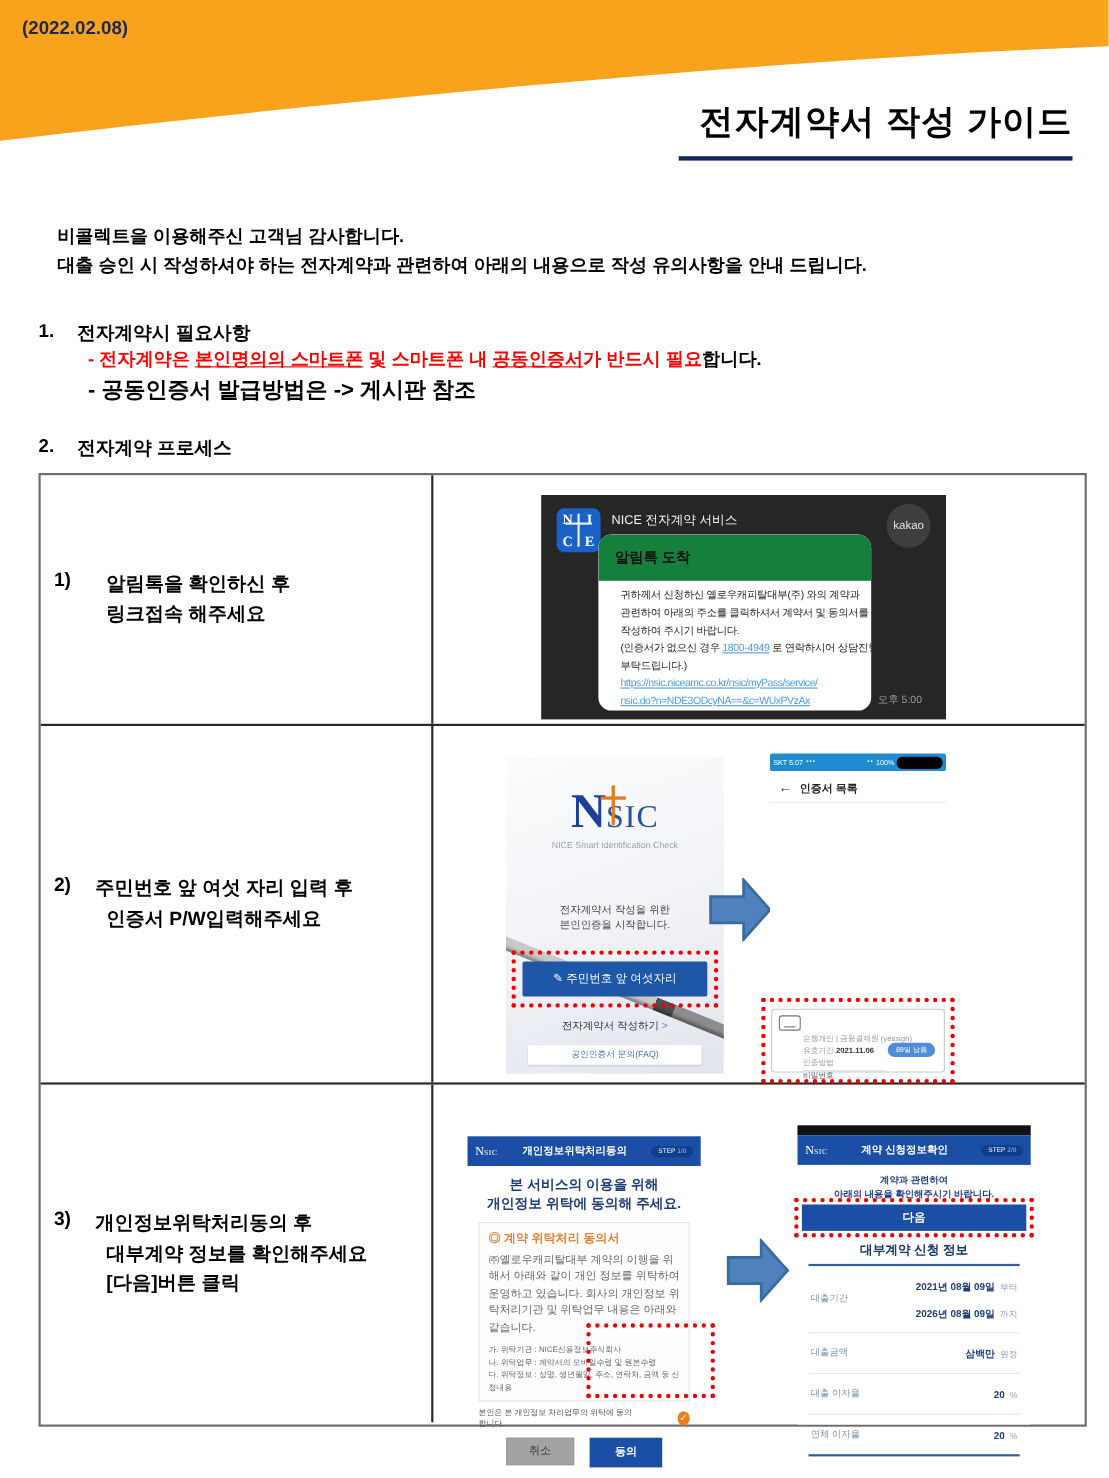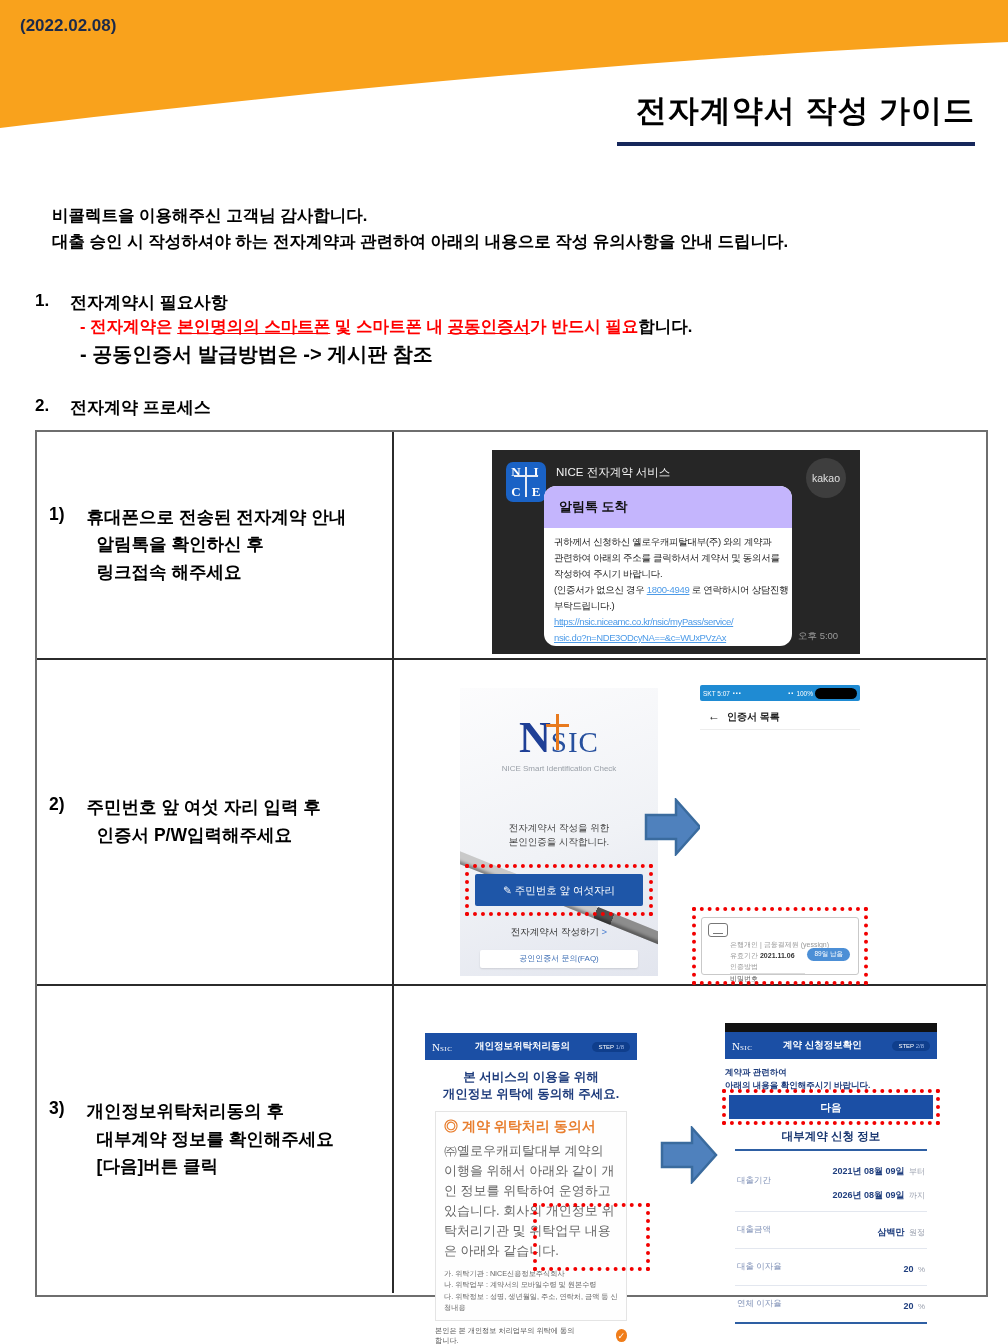--- a/index.html
+++ b/index.html
@@ -40,23 +40,23 @@
                display:grid; grid-template-columns:1fr 1fr; grid-template-rows:1fr 1fr; }
   .nice-logo span.nl { color:#fff; font-family:"Liberation Serif", serif; font-weight:bold; font-size:13px;
                display:flex; align-items:center; justify-content:center; }
   .nice-cross-v { position:absolute; left:19px; top:5px; width:1.5px; height:30px; background:#e8ecf5; }
   .nice-cross-h { position:absolute; left:8px; top:13px; width:24px; height:1.5px; background:#e8ecf5; }
   .k-sender { position:absolute; left:64px; top:15px; color:#f2f2f2; font-size:11.5px; }
   .k-badge { position:absolute; right:14px; top:8px; width:40px; height:40px; border-radius:50%; background:#3e3e3e;
              color:#e0e0e0; font-size:10.5px; display:flex; align-items:center; justify-content:center; }
   .k-bubble { position:absolute; left:52px; top:36px; width:248px; height:160px; background:#fff;
               border-radius:12px; overflow:hidden; }
-  .k-bub-head { height:42px; background:#c4b5fd; display:flex; align-items:center; padding-left:15px;
+  .k-bub-head { height:42px; background:#15803d; display:flex; align-items:center; padding-left:15px;
                 font-size:13px; font-weight:bold; color:#111; }
-  .k-bub-body { padding:6px 10px 0 10px; font-size:9.5px; color:#222; line-height:16px; letter-spacing:-0.3px; white-space:nowrap; }
+  .k-bub-body { padding:6px 10px 0 20px; font-size:9.5px; color:#222; line-height:16px; letter-spacing:-0.3px; white-space:nowrap; }
   .k-link { color:#4d9be8; text-decoration:underline; }
   .k-url { color:#4d9be8; text-decoration:underline; letter-spacing:-0.4px; }
   .k-time { position:absolute; left:306px; top:180px; color:#9b9b9b; font-size:9.5px; }
 
   
   .phone-login { position:absolute; left:66px; top:28px; width:198px; height:288px; overflow:hidden;
                  background:linear-gradient(160deg,#fcfcfd 0%,#f0f2f6 55%,#e2e5ee 100%); }
   .pen { position:absolute; left:-70px; top:196px; width:300px; height:12px; border-radius:6px;
          background:linear-gradient(90deg,#c9c9c9 0 70%, #4f4f4f 70% 76%, #8d8d8d 76% 100%);
          box-shadow:inset 0 -3px 3px rgba(0,0,0,.35); transform:rotate(22deg); }
@@ -104,37 +104,37 @@
   
   .phone-consent { position:absolute; left:31px; top:47px; width:212px; height:252px; background:#fff; }
   .app-header { height:27px; background:#1b4fa5; display:flex; align-items:center; padding:0 7px; }
   .ah-logo { color:#fff; font-family:"Liberation Serif", serif; font-size:11px; }
   .ah-logo .sm { font-size:7px; letter-spacing:0.5px; }
   .ah-title { flex:1; text-align:center; color:#fff; font-size:9.5px; font-weight:bold; }
   .ah-step { background:#0f3e8c; border-radius:9px; padding:2px 6px; color:#fff; font-size:6px; white-space:nowrap; }
   .ah-step .sv { color:#9db7e8; }
   .consent-title { margin-top:9px; text-align:center; color:#1e3c7c; font-weight:bold; font-size:12.5px; line-height:1.35; }
   .consent-box { margin:8px 10px 0 10px; border:1px solid #e4e4e4; background:#fefefe; padding:6px 8px; }
-  .cb-title { color:#e87e2e; font-weight:bold; font-size:14px; }
-  .cb-body { margin-top:5px; font-size:13px; color:#666; line-height:1.55; }
+  .cb-title { color:#e87e2e; font-weight:bold; font-size:11px; }
+  .cb-body { margin-top:5px; font-size:10px; color:#666; line-height:1.55; }
   .cb-items { margin-top:6px; font-size:7.2px; color:#666; line-height:1.6; }
   .agree-row { margin:5px 10px 0 10px; display:flex; align-items:center; font-size:7.2px; color:#555;gap:39px; }
   .check-circle { margin-left:auto; width:13px; height:13px; border-radius:50%; background:#f07d1a; color:#fff;
                   font-size:9px; display:flex; align-items:center; justify-content:center; }
   .btn-row { margin-top:8px; display:flex; justify-content:center; gap:14px; }
   .btn-cancel { width:62px; height:25px; border:1px solid #999; background:#a3a3a3; font-size:10px; color:#333;
                 text-align:center; line-height:23px; }
   .btn-agree { width:66px; height:27px; background:#1b4fa5; color:#fff; font-weight:bold; font-size:10px;
                text-align:center; line-height:27px; }
   .rb-agree { left:139px; top:217px; width:117px; height:68px; }
 
   
   .phone-contract { position:absolute; left:331px; top:37px; width:212px; height:272px; background:#fff; }
   .black-bar { height:9px; background:#111; }
-  .notice { margin-top:7px; color:#1e3c7c; font-size:8.5px; font-weight:600; line-height:1.5; }
+  .notice { margin-top:7px; text-align:center; color:#1e3c7c; font-size:8.5px; font-weight:600; line-height:1.5; }
   .rb-next { left:-3px; top:66px; width:218px; height:36px; }
   .next-btn { position:absolute; left:4px; top:72px; width:204px; height:24px; background:#1b4fa5; color:#fff;
               font-weight:bold; font-size:10.5px; text-align:center; line-height:24px; }
   .contract-title { position:absolute; left:0; top:106px; width:100%; text-align:center; color:#17356f;
                     font-weight:bold; font-size:11.5px; }
   .info-table { position:absolute; left:10px; top:126px; width:192px; border-top:2px solid #2e5fa3; }
   .it-row { display:flex; align-items:center; padding:6px 2px; border-bottom:1px solid #e3e7ef; }
   .it-row:last-child { border-bottom:2px solid #2e5fa3; }
   .it-label { font-size:8.5px; color:#8293b8; }
   .it-vals { margin-left:auto; text-align:right; line-height:1.5; }
@@ -166,21 +166,20 @@
   <div class="sec-num" style="top:396px;">2.</div>
   <div class="sec-title" style="top:396px;">전자계약 프로세스</div>
 
   <div class="ptable">
 
     <div class="prow r1">
       <div class="cell-l">
         <div class="step-wrap">
           <span class="step-num">1)</span>
           <div class="step-lines">
-            <div>휴대폰으로 전송된 전자계약 안내</div>
             <div class="ind">알림톡을 확인하신 후</div>
             <div class="ind">링크접속 해주세요</div>
           </div>
         </div>
       </div>
       <div class="cell-r">
         <div class="kakao">
           <div class="nice-logo">
             <span class="nl">N</span>
             <span class="nl">I</span>

